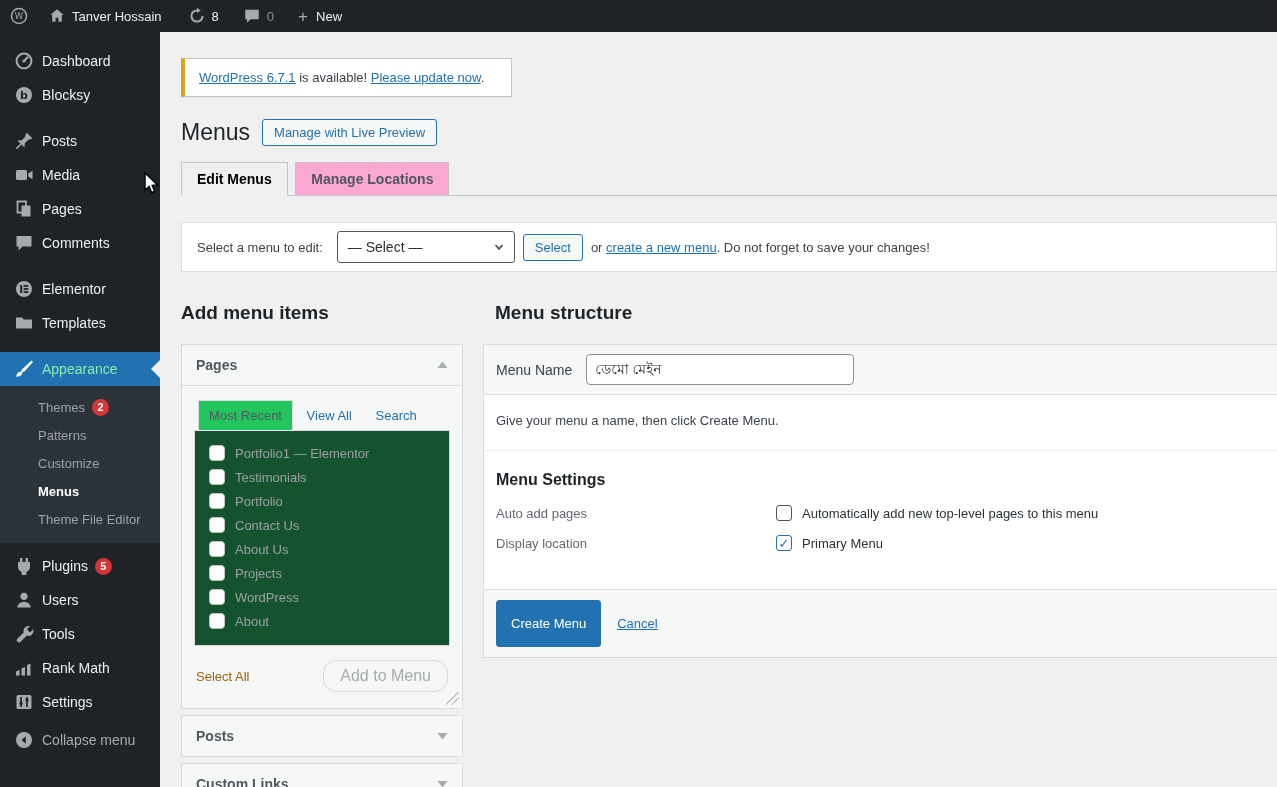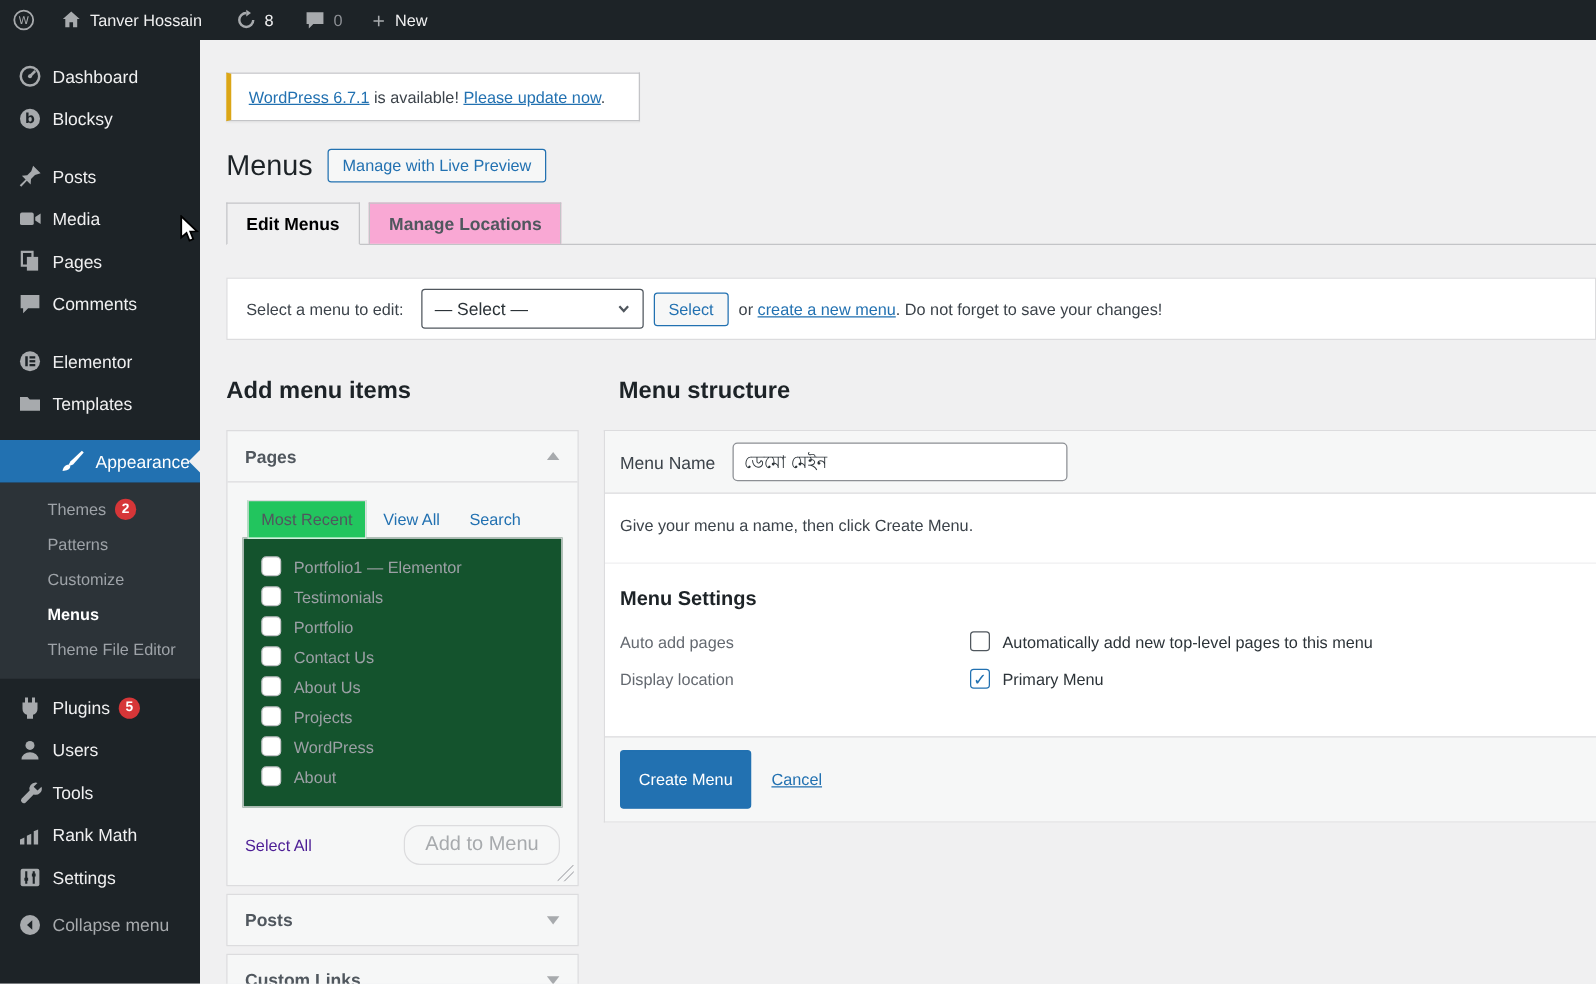--- a/index.html
+++ b/index.html
@@ -14,21 +14,21 @@
   .ab-count-dim { color:#8c8f94; }
   .ab-plus { font-size:17px; color:#a7aaad; line-height:1; font-weight:400; margin-right:2px; }
 
   
   .sidebar { position:absolute; top:32px; left:0; width:160px; bottom:0; background:#1d2327; color:#f0f0f1; z-index:40; }
   .menu-group { margin-top:12px; }
   .mi { display:flex; align-items:center; height:34px; padding:0 8px; font-size:14px; color:#f0f0f1; cursor:pointer; position:relative; }
   .mi svg { width:20px; height:20px; fill:#a7aaad; margin:0 8px 0 6px; flex:0 0 auto; }
   .mi.dim { color:#a7aaad; }
   .badge { background:#d63638; color:#fff; font-size:11px; line-height:17px; min-width:17px; text-align:center; border-radius:9px; padding:0 5px; margin-left:7px; font-weight:600; }
-  .mi.active { background:#2271b1; color:#ffffff; font-weight:400;justify-content:flex-end; }
+  .mi.active { background:#2271b1; color:#86efac; font-weight:400; }
   .mi.active svg { fill:#fff; }
   .mi.active .notch { position:absolute; right:0; top:50%; transform:translateY(-50%); width:0; height:0; border-top:9px solid transparent; border-bottom:9px solid transparent; border-right:9px solid #f0f0f1; }
   .submenu { background:#2c3338; padding:7px 0 10px; }
   .sub-item { display:flex; align-items:center; height:28px; padding-left:38px; font-size:13px; color:#9ea3a8; cursor:pointer; }
   .sub-item.current { color:#fff; font-weight:600; }
 
   
   .content { position:absolute; left:160px; top:32px; right:0; bottom:0; background:#f0f0f1; }
   .notice { margin:26px 0 0 21px; width:331px; background:#fff; border:1px solid #c3c4c7; border-left:4px solid #dba617; box-shadow:0 1px 1px rgba(0,0,0,.04); padding:11px 14px; font-size:13px; color:#3c434a; }
   .title-row { margin:22px 0 0 21px; display:flex; align-items:center; gap:12px; }
@@ -54,21 +54,21 @@
   .panel-title { font-weight:600; font-size:14px; color:#50575e; }
   .caret { width:11px; height:8px; fill:#a7aaad; }
   .panel-body { border-top:1px solid #dcdcde; padding:14px 12px 16px; }
   .inner-tabs { margin-left:4px; }
   .inner-tab { display:inline-block; padding:7px 10px; font-size:13px; color:#2271b1; cursor:pointer; }
   .inner-tab.active { background:#22c55e; border:1px solid #dcdcde; border-bottom:1px solid #fff; margin-bottom:-1px; color:#50575e; position:relative; z-index:2; }
   .tabs-panel { border:1px solid #dcdcde; background:#14532d; height:216px; overflow:auto; padding:10px 6px; position:relative; z-index:1; }
   .cb-item { display:flex; align-items:center; gap:10px; height:24px; color:#9ca0a5; font-size:13px; cursor:pointer; padding-left:8px; }
   .checkbox { width:16px; height:16px; border:1px solid #c3c4c7; border-radius:4px; background:#fff; flex:0 0 auto; display:flex; align-items:center; justify-content:center; }
   .panel-foot { display:flex; align-items:center; justify-content:space-between; margin-top:14px; padding:0 2px; }
-  .select-all { color:#4c1d95; font-size:13px; text-decoration:none;text-align:center; }
+  .select-all { color:#a16207; font-size:13px; text-decoration:none;text-align:center; }
   .btn-disabled { background:#f6f7f7; border:1px solid #dcdcde; color:#a7aaad; border-radius:13px; padding:6px 16px; font-size:16px; cursor:default; }
   .resize-handle { position:absolute; right:3px; bottom:3px; width:13px; height:13px;
     background:linear-gradient(135deg, transparent 0 45%, #c3c4c7 45% 52%, transparent 52% 68%, #c3c4c7 68% 75%, transparent 75%); cursor:nwse-resize; }
 
   
   .structure-box { background:#fff; border:1px solid #dcdcde; border-right:none; }
   .structure-head { background:#f6f7f7; border-bottom:1px solid #dcdcde; display:flex; align-items:center; padding:9px 12px; gap:14px; }
   .label-gray { font-size:14px; color:#3c434a; }
   .name-input { width:268px; height:31px; border:1px solid #8c8f94; border-radius:4px; padding:0 8px; font-size:14px; color:#2c3338; font-family:"Liberation Sans","DejaVu Sans",sans-serif; background:#fff; }
   .structure-hint { padding:18px 12px 22px; font-size:13px; color:#3c434a; }

